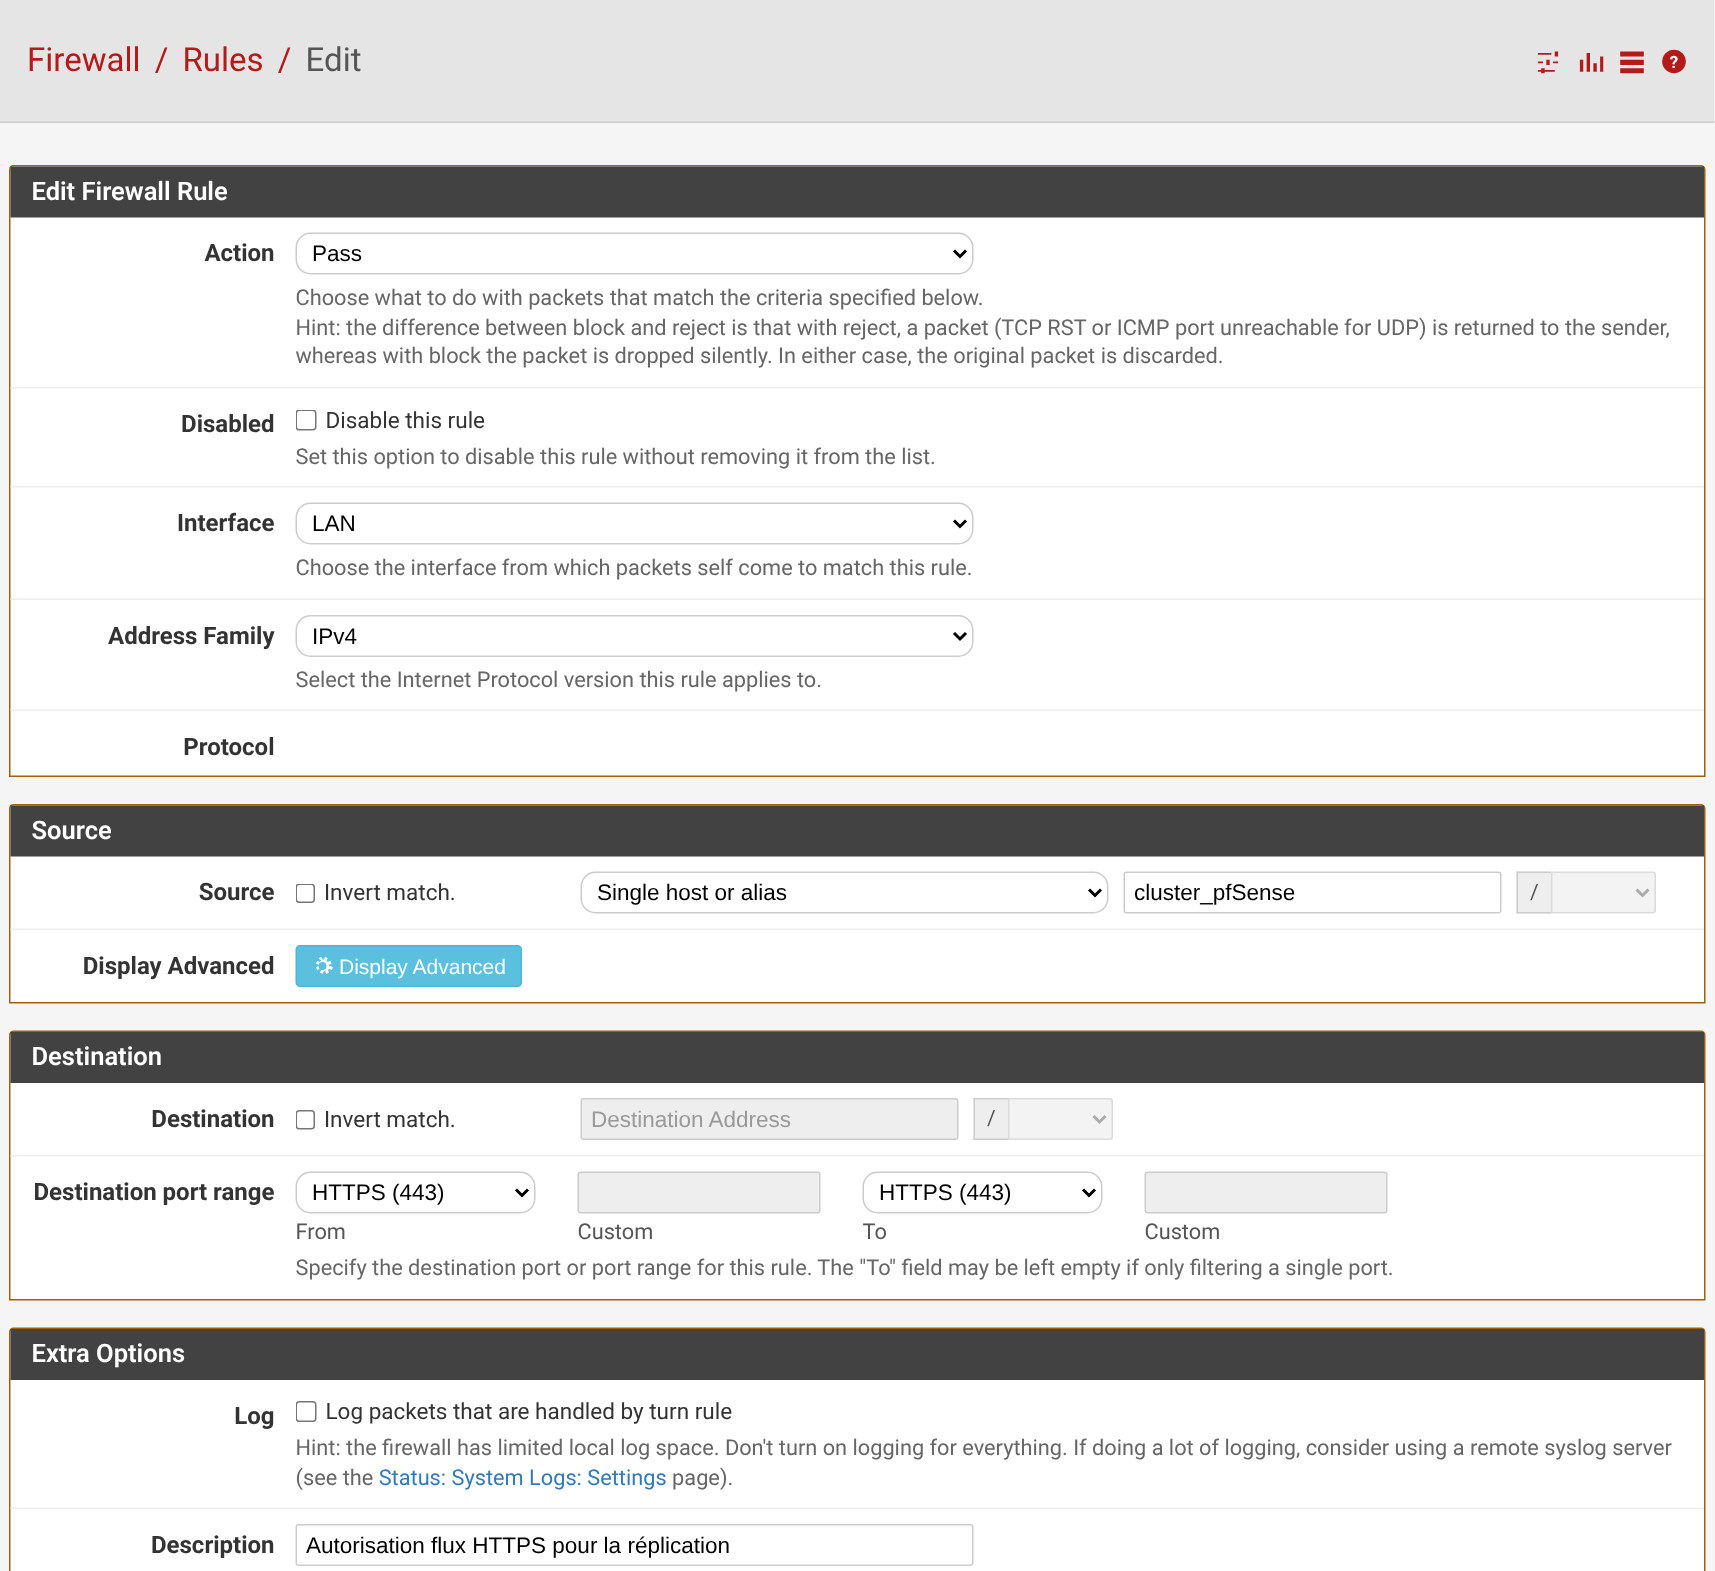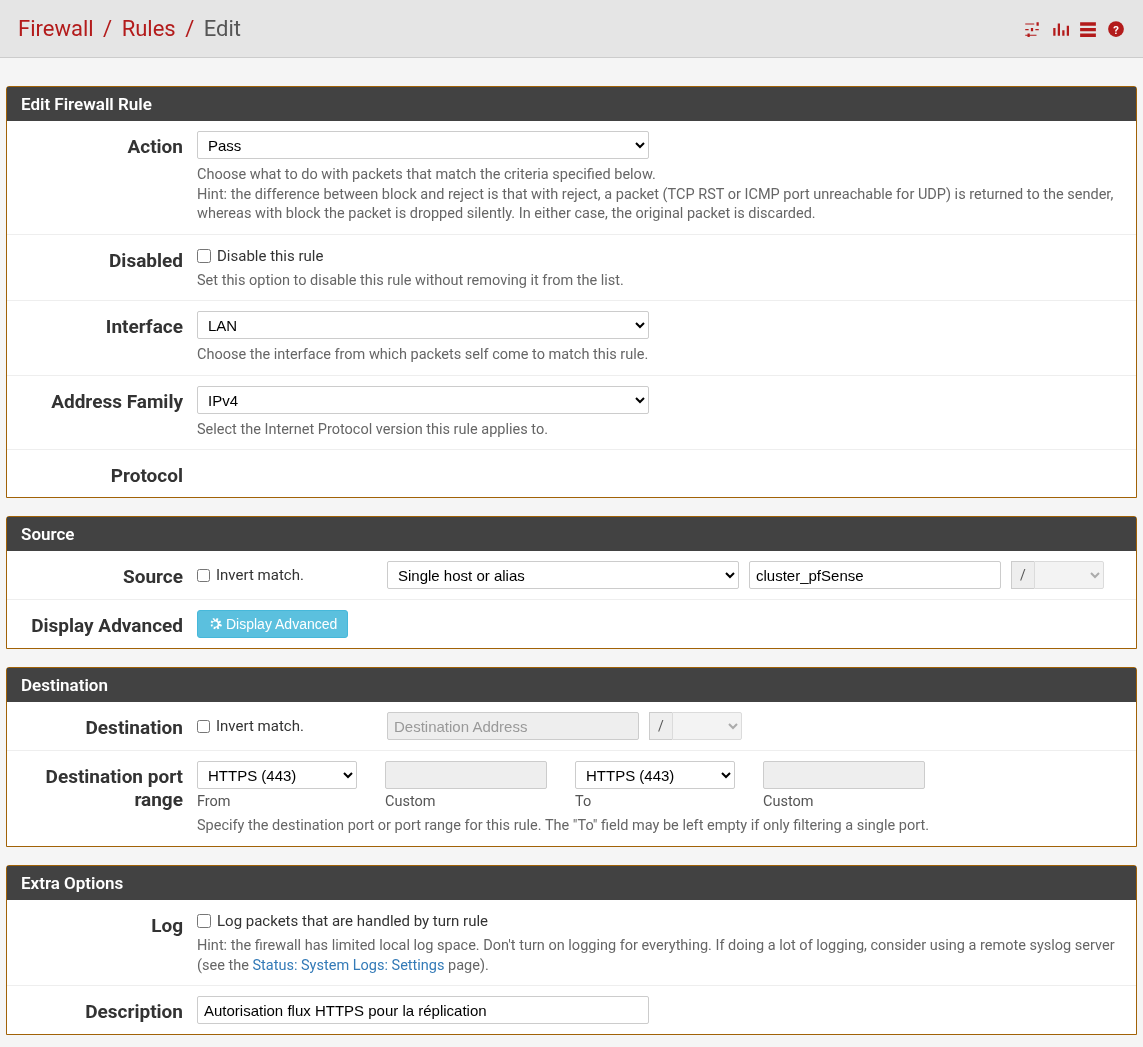--- a/index.html
+++ b/index.html
@@ -1,36 +1,36 @@
 <!DOCTYPE html>
 <html><head>
 <meta charset="utf-8">
 <style>
   * { box-sizing: border-box; margin: 0; padding: 0; }
   body { font-family: -apple-system, BlinkMacSystemFont, "Segoe UI", Roboto, Helvetica, Arial, sans-serif; font-size: 15px; color: #333; background: #f5f5f5; }
-  .page-header { background: #e5e5e5; border-bottom: 1px solid #ccc; padding: 16px 18px; display: flex; justify-content: space-between; align-items: center; }
+  .page-header { background: #e5e5e5; border-bottom: 1px solid #ccc; padding: 28px 18px; display: flex; justify-content: space-between; align-items: center; }
   .breadcrumb { font-size: 22px; color: #b31b1b; }
   .breadcrumb a { color: #b31b1b; text-decoration: none; }
   .breadcrumb .sep { color: #b31b1b; padding: 0 4px; }
   .breadcrumb .current { color: #555; }
   .header-icons { display: flex; gap: 10px; }
   .header-icons .hicn { width: 18px; height: 18px; display: inline-flex; align-items: center; justify-content: center; cursor: pointer; }
   .header-icons svg { width: 18px; height: 18px; fill: #b31b1b; }
   .content { padding: 28px 6px 8px 6px; }
   .panel { background: #fff; margin-bottom: 18px; border: 1px solid #a16207; border-radius: 3px 3px 0 0; }
   .panel-heading { background: #424242; color: #fff; font-weight: 600; font-size: 17px; padding: 7px 14px; }
   .panel-body { padding: 0; }
   .form-row { display: flex; padding: 10px 14px 10px 0; border-bottom: 1px solid #eee; }
   .form-row:last-child { border-bottom: none; }
-  .form-label { width: 190px; text-align: right; font-weight: 700; padding-top: 4px; padding-right: 14px; color: #333; font-size: 19px; }
+  .form-label { width: 190px; text-align: right; font-weight: 700; padding-top: 4px; padding-right: 14px; color: #333; font-size: 16px; }
   .form-control-area { flex: 1; }
   .help { color: #666; font-size: 14.5px; margin-top: 6px; line-height: 1.35; }
   .help a { color: #337ab7; text-decoration: none; }
   select, input[type=text] { font-size: 15px; padding: 4px 6px; border: 1px solid #ccc; background: #fff; border-radius: 2px; height: 28px; }
-  select { appearance: auto; }
+  select { appearance: auto; border-radius: 10px; }
   .select-wide { width: 452px; }
   .checkbox-line { display: flex; align-items: center; gap: 6px; padding-top: 2px; }
   .checkbox-line input[type=checkbox] { width: 14px; height: 14px; }
   .btn-info { background: #5bc0de; border: 1px solid #46b8da; color: #fff; padding: 5px 10px; font-size: 14px; border-radius: 3px; cursor: pointer; display: inline-flex; align-items: center; gap: 4px; }
   .btn-info svg { width: 14px; height: 14px; fill: #fff; }
   .src-dst-row { display: flex; align-items: center; gap: 10px; }
   .src-dst-row .invert { width: 180px; display: flex; align-items: center; gap: 6px; }
   .src-dst-row select.type { width: 352px; }
   .src-dst-row input.addr { width: 252px; }
   .mask-group { display: inline-flex; align-items: center; }

